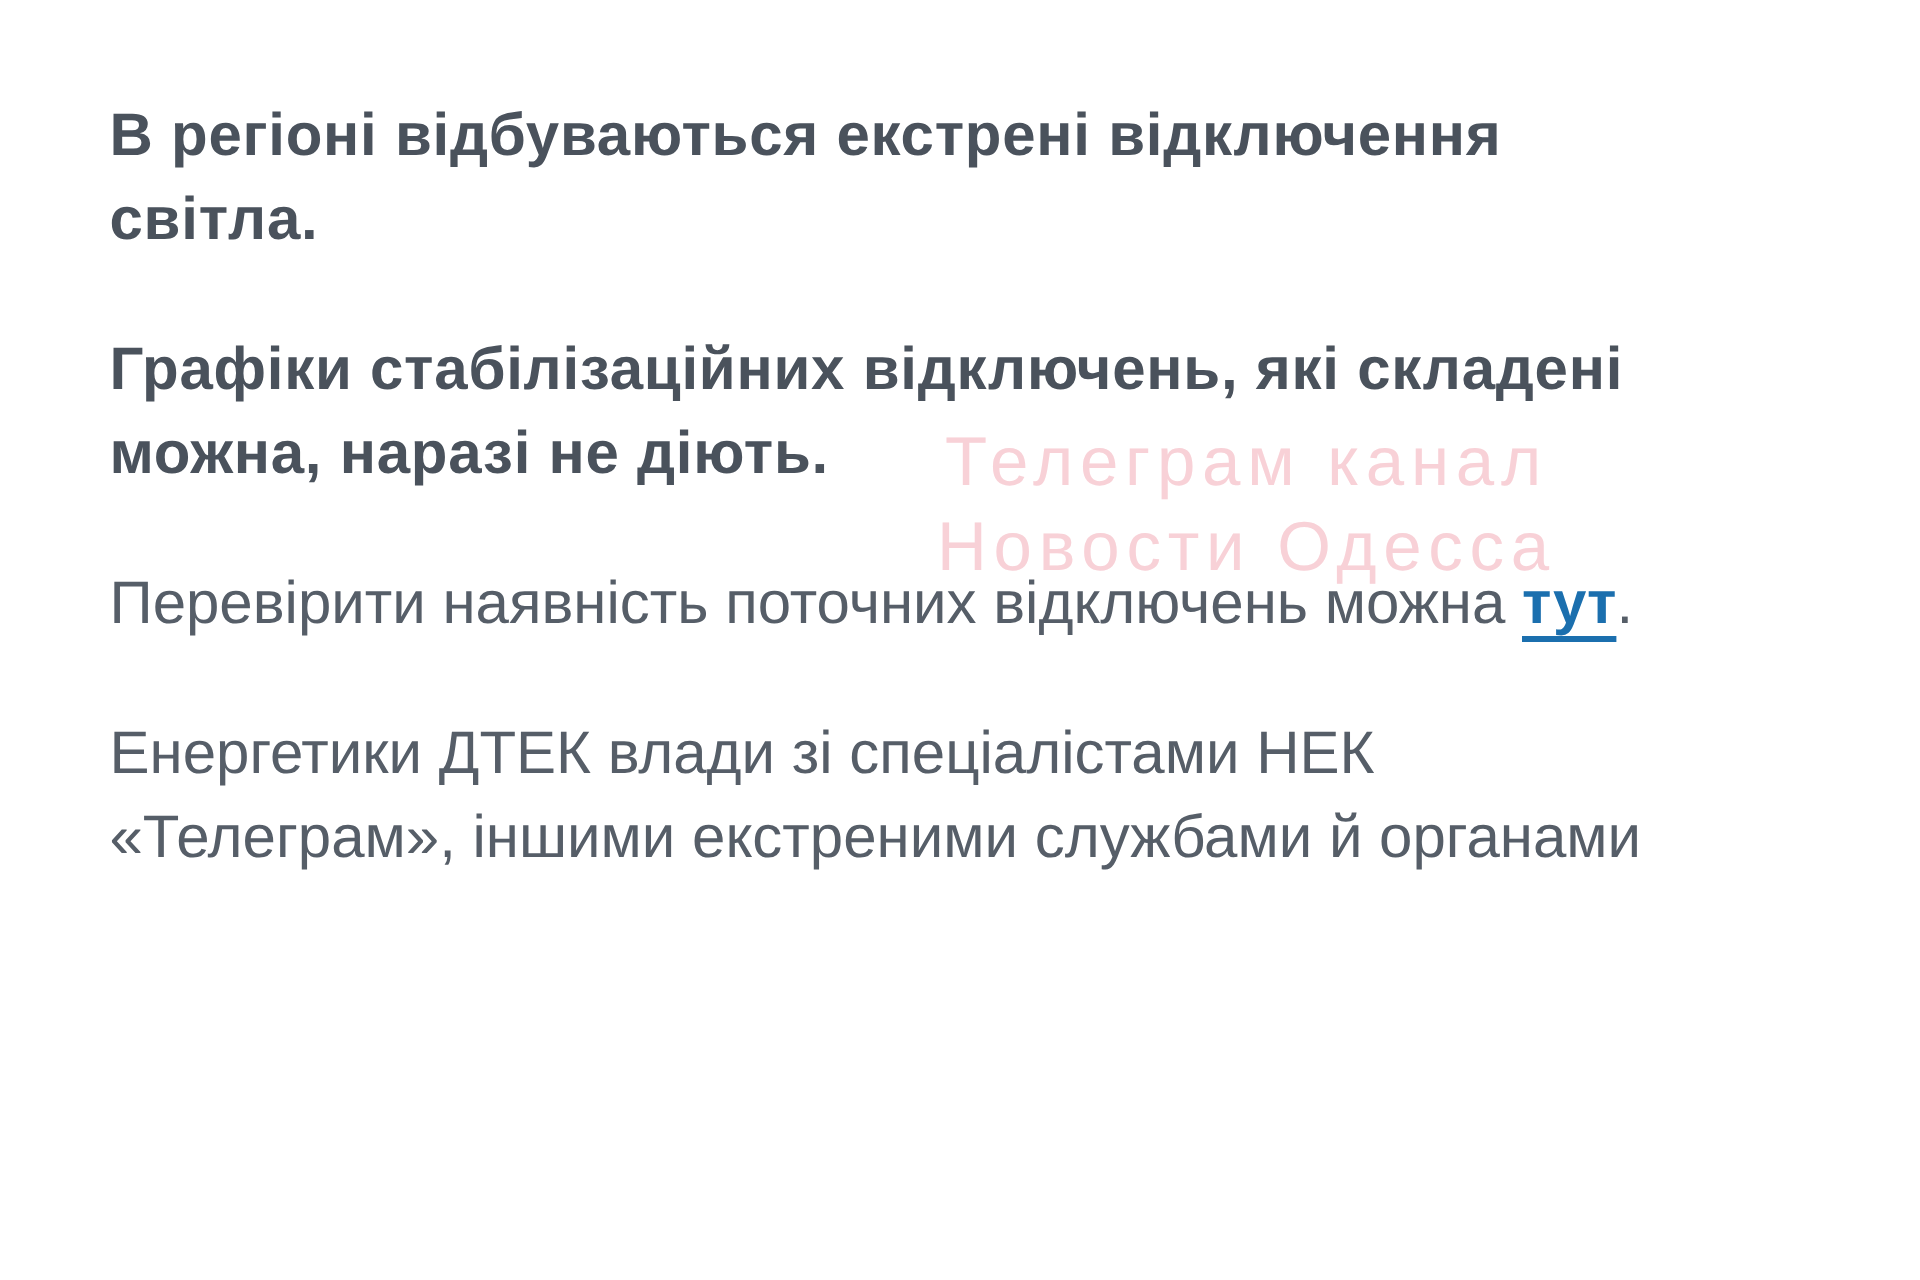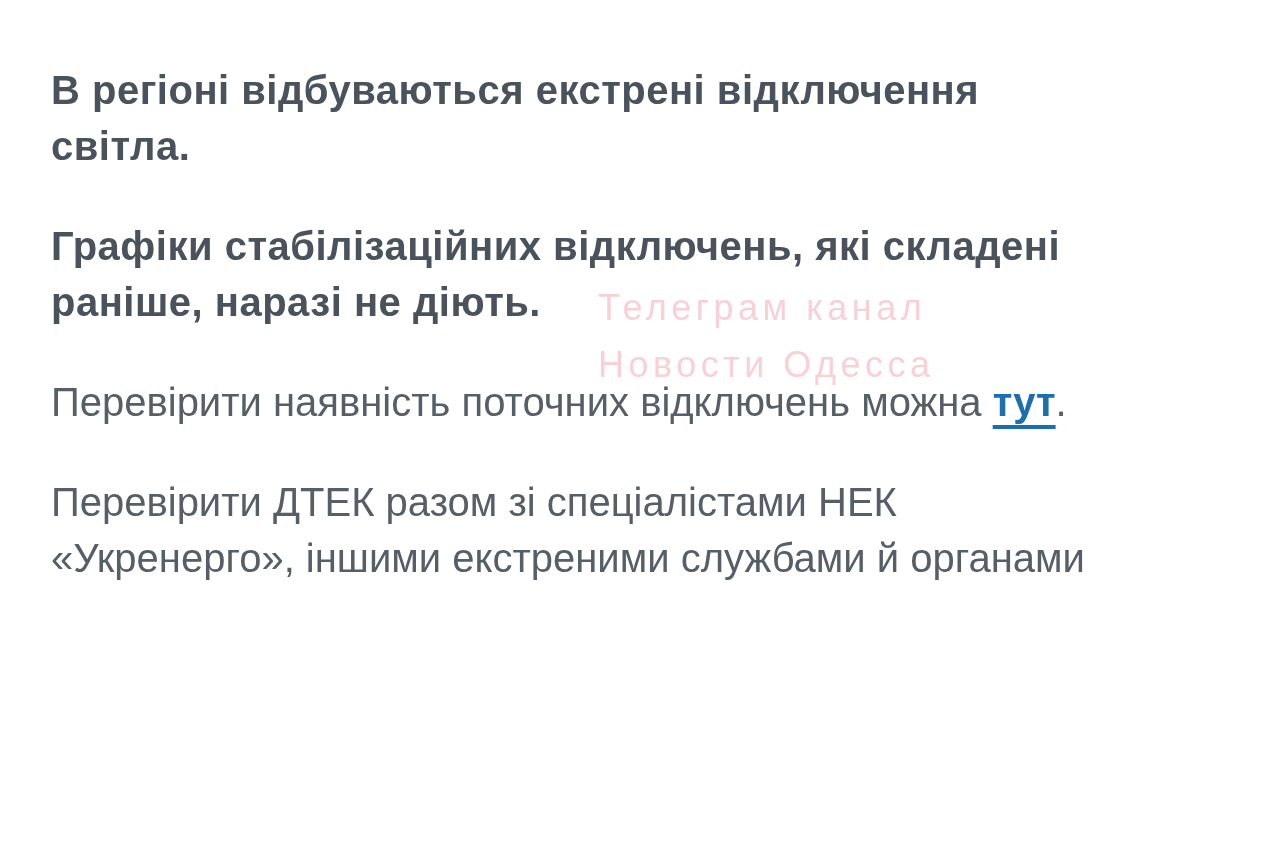--- a/index.html
+++ b/index.html
@@ -11,21 +11,21 @@
     height: 853px;
     background: #ffffff;
     overflow: hidden;
     font-family: "Liberation Sans", sans-serif;
   }
   .content {
     position: relative;
     width: 1280px;
     height: 853px;
     box-sizing: border-box;
-    padding: 62px 30px 0 51px;
+    padding: 62px 30px 0 73px;
   }
   .para {
     position: relative;
     z-index: 1;
     margin: 0 0 44px 0;
     font-size: 40px;
     line-height: 56px;
   }
   .para-bold .line {
     font-weight: 700;
@@ -53,22 +53,23 @@
     text-decoration-thickness: 4px;
     text-underline-offset: 9px;
     cursor: pointer;
   }
   .watermark {
     position: absolute;
     left: 598px;
     top: 279px;
     width: 466px;
     z-index: 2;
+    text-align: center;
     color: var(--watermark-color, #f8d1d7);
-    font-size: 36px;
+    font-size: 46px;
     line-height: 57px;
     letter-spacing: 4.5px;
     font-weight: 400;
     pointer-events: none;
   }
   .watermark .wm-line {
     display: block;
     white-space: nowrap;
   }
 </style>
@@ -77,28 +78,28 @@
 
 <div class="content">
 
   <p class="para para-bold">
       <span class="line">В регіоні відбуваються екстрені відключення</span>
       <span class="line">світла.</span>
     </p>
 
   <p class="para para-bold">
       <span class="line">Графіки стабілізаційних відключень, які складені</span>
-      <span class="line">раніше, наразі не діють.</span>
+      <span class="line">можна, наразі не діють.</span>
     </p>
 
   <p class="para para-regular"><span class="inline-line">Перевірити наявність поточних відключень можна </span><a class="text-link">тут</a><span>.</span></p>
 
   <p class="para para-regular">
-      <span class="line">Перевірити ДТЕК разом зі спеціалістами НЕК</span>
-      <span class="line">«Укренерго», іншими екстреними службами й органами</span>
+      <span class="line">Енергетики ДТЕК влади зі спеціалістами НЕК</span>
+      <span class="line">«Телеграм», іншими екстреними службами й органами</span>
     </p>
 
 
   <div class="watermark">
       <span class="wm-line">Телеграм канал</span>
       <span class="wm-line">Новости Одесса</span>
     </div>
 
 </div>
 

